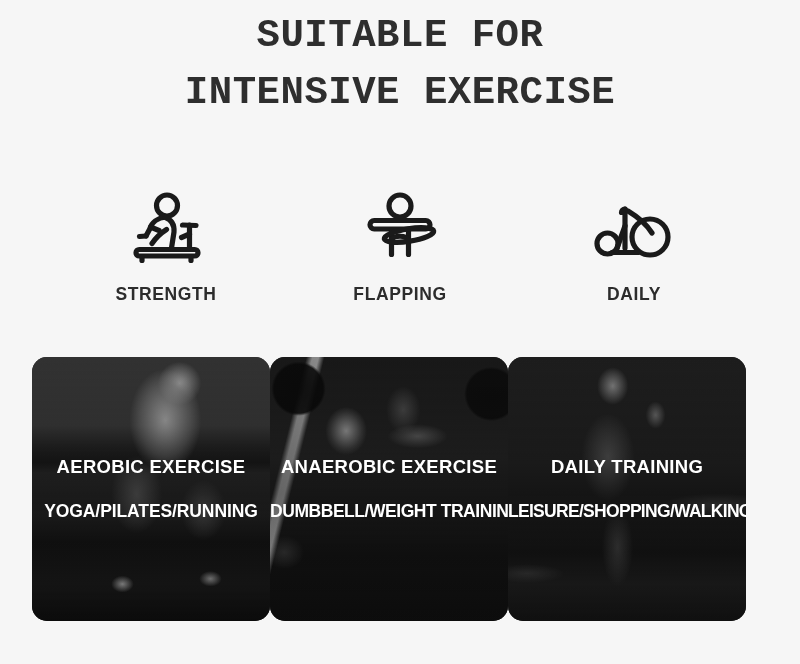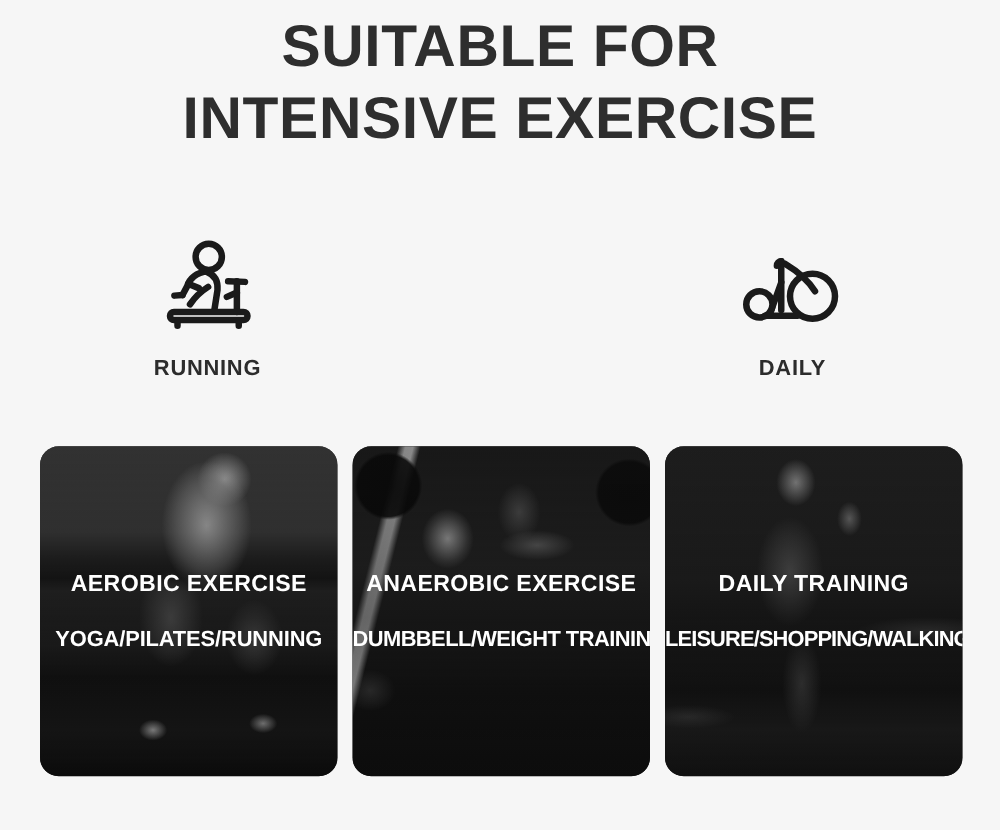--- a/index.html
+++ b/index.html
@@ -21,23 +21,23 @@
   
   .heading {
     position: absolute;
     top: 8px;
     left: 0;
     width: 800px;
     text-align: center;
   }
   .heading-line {
     display: block;
-    font-family: Liberation Sans, sans-serif;
-    font-weight: bold;
-    font-size: 47px;
+    font-family: Liberation Mono, monospace;
+    font-weight: bold;
+    font-size: 39px;
     line-height: 57px;
     letter-spacing: 0.5px;
     color: #2e2e2e;
     white-space: nowrap;
   }
 
   
   .icon-row {
     position: absolute;
     top: 188px;
@@ -70,21 +70,20 @@
   }
 
   
   .card-row {
     position: absolute;
     top: 357px;
     left: 32px;
     width: 738px;
     height: 264px;
     display: flex;
-    gap: 12px;
   }
   .card {
     position: relative;
     width: 238px;
     height: 264px;
     border-radius: 15px;
     overflow: hidden;
     background: #2d2d2d;
     filter: grayscale(100%);
   }
@@ -215,23 +214,36 @@
         <path d="M39.5 25.5 C46 28 48.5 33 48 40 L45.5 56"></path>
         <path d="M40.5 37.5 C35 41 30 45.5 26 51.5"></path>
         <path d="M63.5 33 L63.5 57.5"></path>
         <path d="M56.5 33 L70 33.5"></path>
         <path d="M63.5 42 L55.5 45.5"></path>
         <rect x="10" y="57.5" width="62" height="6.5" rx="3.2"></rect>
         <path d="M16 64.5 L16 68.5"></path>
         <path d="M65 64.5 L65 68.5"></path>
       </svg>
     </div>
-    <div class="icon-label">RUNNING</div>
-  </div>
-
+    <div class="icon-label">STRENGTH</div>
+  </div>
+
+  <div class="icon-cell">
+    <div class="icon-art">
+      <svg width="80" height="76" viewBox="0 0 80 76" fill="none" stroke="#1a1a1a" stroke-width="5.2" stroke-linecap="round" stroke-linejoin="round">
+        <circle cx="40" cy="14" r="11"></circle>
+        <rect x="10" y="28.5" width="60" height="8.5" rx="4.2"></rect>
+        <path d="M31.5 37.5 L31.5 62.5"></path>
+        <path d="M48.5 37.5 L48.5 62.5"></path>
+        <path d="M31.5 48 C34 43 46 43 48.5 48"></path>
+        <ellipse cx="49" cy="43" rx="25" ry="6.2" transform="rotate(-9 49 43)"></ellipse>
+      </svg>
+    </div>
+    <div class="icon-label">FLAPPING</div>
+  </div>
 
 
   <div class="icon-cell">
     <div class="icon-art">
       <svg width="84" height="76" viewBox="0 0 84 76" fill="none" stroke="#1a1a1a" stroke-width="5.2" stroke-linecap="round" stroke-linejoin="round">
         <circle cx="58" cy="45" r="18"></circle>
         <circle cx="15.5" cy="51.5" r="10.5"></circle>
         <path d="M33 17 L33 56"></path>
         <path d="M36 19 C46 25 55 33 60 41"></path>
         <path d="M20 60.5 L46 60.5"></path>

